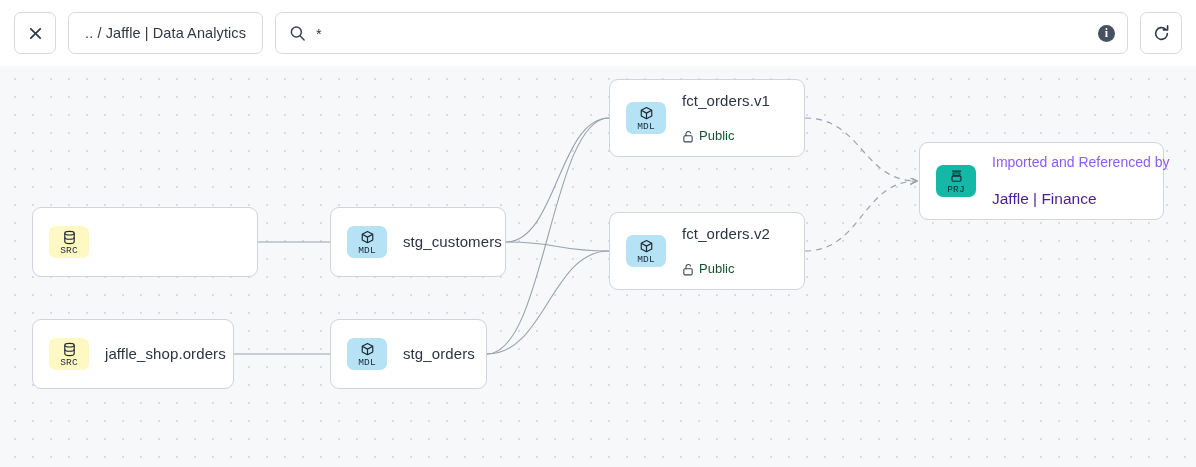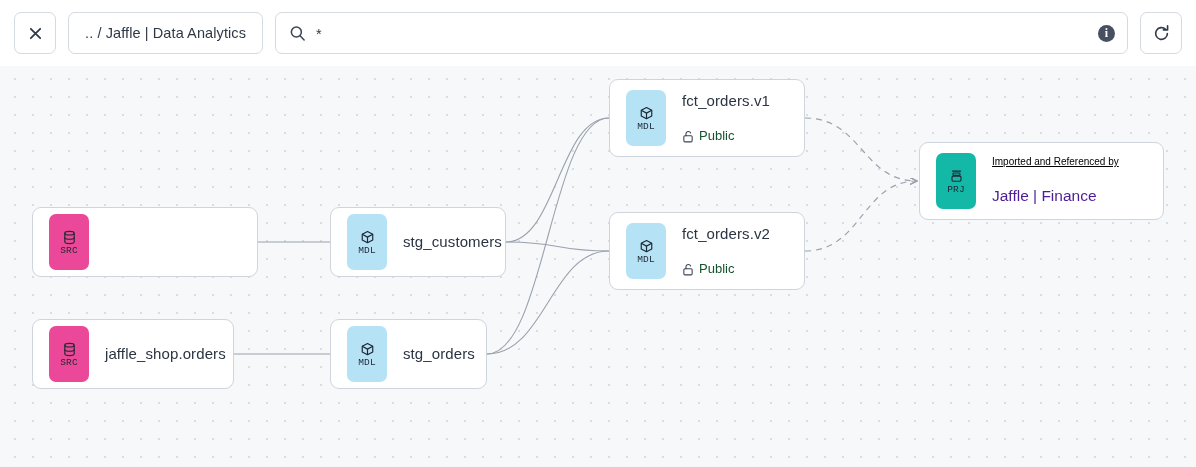--- a/index.html
+++ b/index.html
@@ -117,30 +117,30 @@
     border: 1px solid #cfd4dd;
     border-radius: 9px;
     display: flex;
     align-items: center;
     padding-left: 16px;
     gap: 16px;
     cursor: pointer;
     z-index: 5;
   }
   .badge {
-    width: 40px; height: 56px;
+    width: 40px; height: 32px;
     border-radius: 7px;
     display: flex;
     flex-direction: column;
     align-items: center;
     justify-content: center;
     flex: none;
     gap: 0px;
   }
-  .badge.src { background: #ec4899; }
+  .badge.src { background: #fef9c3; }
   .badge.mdl { background: #b5e3f5; }
   .badge.prj { background: #14b8a6; }
   .badge-glyph { line-height: 0; margin-top: 2px; }
   .badge-text {
     font-family: "Liberation Mono", monospace;
     font-size: 9.5px;
     color: #1f2733;
     letter-spacing: .2px;
     margin-top: 1px;
     line-height: 1;
@@ -155,25 +155,24 @@
   }
   .node-sub {
     display: flex;
     align-items: center;
     gap: 5px;
     font-size: 13px;
     color: #14532d;
     line-height: 1.15;
   }
   .node-kicker {
-    font-size: 10px;
-    color: #000000;
+    font-size: 14px;
+    color: #8b5cf6;
     white-space: nowrap;
     line-height: 1.15;
-    text-decoration: underline;
   }
   .node-name-big {
     font-size: 15.5px;
     color: #4c1d95;
     white-space: nowrap;
     line-height: 1.2;
   }
 </style>
 </head>
 <body>

